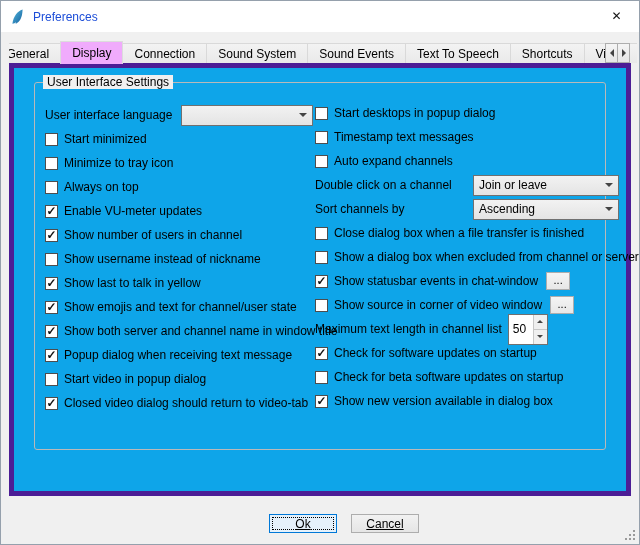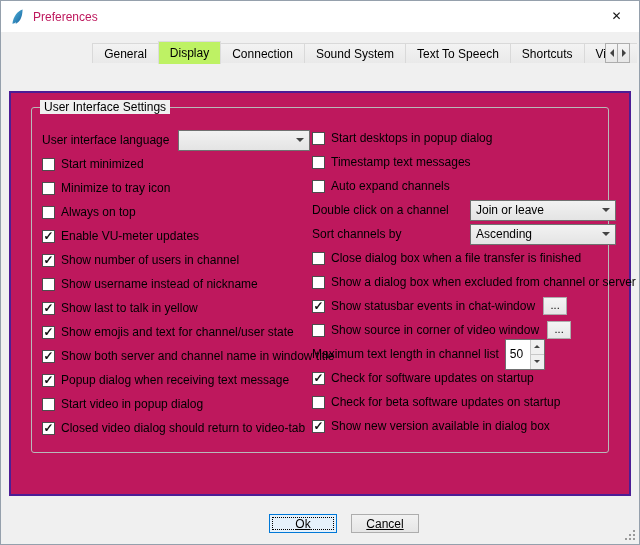--- a/index.html
+++ b/index.html
@@ -3,33 +3,33 @@
 <meta charset="utf-8">
 <style>
   * { box-sizing: border-box; margin: 0; padding: 0; }
   html, body { width: 640px; height: 545px; }
   body { font-family: "Liberation Sans", sans-serif; font-size: 12px; color: #000; background: #fff; overflow: hidden; }
   .window { position: relative; width: 640px; height: 545px; background: #f0f0f0; border: 1px solid #95a0ac; }
 
   
   .titlebar { position: absolute; top: 0; left: 0; right: 0; height: 31px; background: #fff; display: flex; align-items: center; }
   .app-icon { width: 16px; height: 16px; margin: 0 7px 0 9px; flex: 0 0 auto; }
-  .title-text { font-size: 12px; color: #be185d; }
+  .title-text { font-size: 12px; color: #1d4ed8; }
   .close-btn { position: absolute; top: 0; right: 0; width: 45px; height: 30px; display: flex; align-items: center; justify-content: center; font-size: 12px; color: #111; background: #fff; border: none; cursor: default; }
 
   
   .tabbar { position: absolute; top: 40px; left: 8px; right: 2px; height: 23px; display: flex; align-items: flex-end; overflow: hidden; z-index: 2; justify-content: flex-end; }
   .tab { height: 20px; margin-bottom: 1px; padding: 0 11px; display: flex; align-items: center; white-space: nowrap;
          background: linear-gradient(#f3f3f3, #e9e9e9); border: 1px solid #d9d9d9; border-bottom: none; margin-right: -1px; font-size: 12px; }
-  .tab.active { height: 23px; margin-bottom: 0; background: #bef264; border-color: #dcdcdc; z-index: 3; position: relative; }
+  .tab.active { height: 23px; margin-bottom: 0; background: #f0abfc; border-color: #dcdcdc; z-index: 3; position: relative; }
   .tab-scroll { position: absolute; top: 42px; right: 9px; z-index: 5; display: flex; background: #f0f0f0; }
   .tab-scroll button { width: 13px; height: 20px; border: 1px solid #adadad; background: linear-gradient(#f4f4f4, #e7e7e7); display: flex; align-items: center; justify-content: center; margin-left: -1px; }
 
   
-  .pane { position: absolute; top: 62px; left: 8px; right: 8px; bottom: 48px; background: #be185d; border: 2px solid #4c1d95; margin-top: 28px; }
+  .pane { position: absolute; top: 62px; left: 8px; right: 8px; bottom: 48px; background: #0ea5e9; border: 5px solid #4c1d95; }
 
   
   .groupbox { position: absolute; left: 20px; right: 20px; top: 14px; bottom: 41px; border: 1px solid #b9b9b9; border-radius: 3px; }
   .groupbox-legend { position: absolute; top: -8px; left: 8px; background: #f0f0f0; padding: 0 4px; font-size: 12px; }
 
   .col { position: absolute; }
   .col-left { left: 10px; top: 20px; width: 268px; }
   .col-right { left: 280px; top: 18px; width: 304px; }
   .row { height: 24px; display: flex; align-items: center; gap: 6px; white-space: nowrap; }
   .combo-row { justify-content: space-between; gap: 4px; }
@@ -90,20 +90,21 @@
     </span>
     <span class="title-text">Preferences</span>
     <button class="close-btn">✕</button>
   </div>
 
   <div class="tabbar">
       <div class="tab">General</div>
       <div class="tab active">Display</div>
       <div class="tab">Connection</div>
       <div class="tab">Sound System</div>
+      <div class="tab">Sound Events</div>
       <div class="tab">Text To Speech</div>
       <div class="tab">Shortcuts</div>
       <div class="tab">Video</div>
     </div>
   <div class="tab-scroll">
     <button>
         <i class="tri-left"></i>
       </button>
     <button>
         <i class="tri-right"></i>

